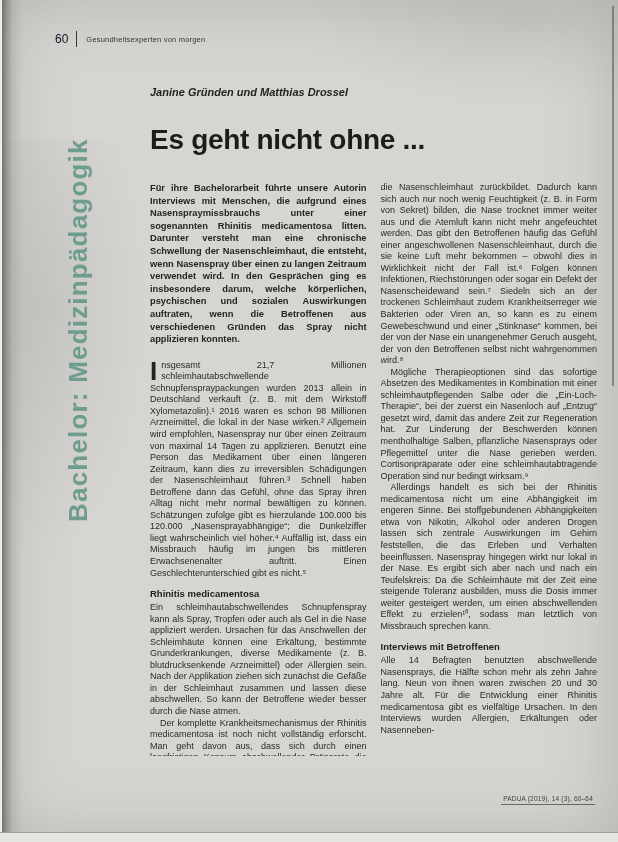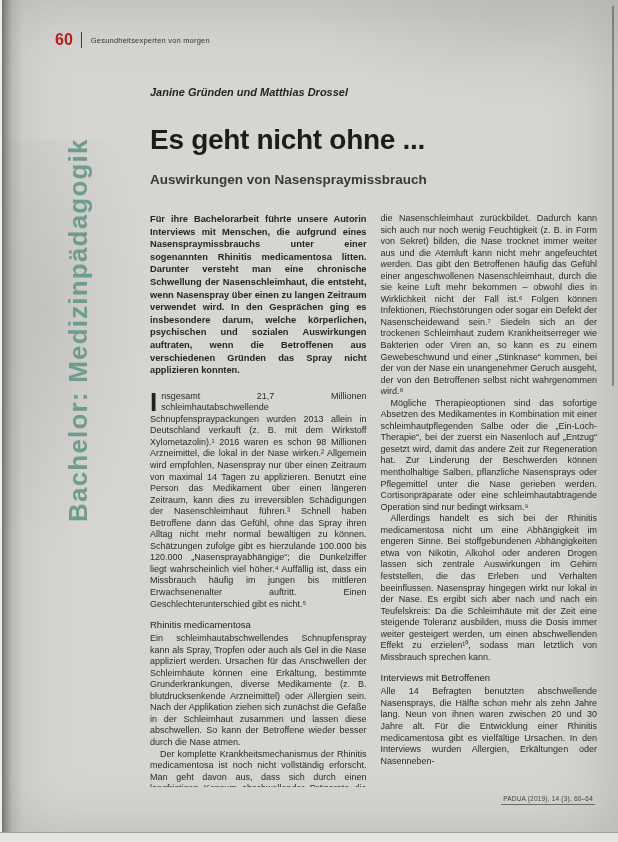--- a/index.html
+++ b/index.html
@@ -43,21 +43,21 @@
   .blotch-b {
     position: absolute; right: 0; top: 0; width: 320px; height: 110px;
     background: radial-gradient(ellipse at 70% 20%, rgba(105,105,102,0.12), rgba(0,0,0,0) 70%);
   }
 
   
   .page-header {
     position: absolute; left: 55px; top: 31px;
     display: flex; align-items: center;
   }
-  .page-number { font-size: 16px; font-weight: bold; color: #b91c1c; }
+  .page-number { font-size: 12px; font-weight: normal; color: #0f172a; }
   .header-divider {
     width: 1px; height: 16px; background: #3a3936; margin: 0 9px 0 8px;
   }
   .header-rubric { font-size: 7.5px; font-weight: normal; color: #35342f; letter-spacing: 0.2px; }
 
   
   .side-rubric {
     position: absolute; left: 56px; top: 92px; height: 430px; width: 44px;
     writing-mode: vertical-rl; transform: rotate(180deg);
     display: flex; align-items: center; justify-content: flex-start;
@@ -99,21 +99,21 @@
   }
   p.para-indent { text-indent: 10px; }
   p.drop::first-letter {
     float: left;
     font-size: 26px; line-height: 21px;
     font-weight: bold;
     padding: 1px 4px 0 0;
     color: #222120;
   }
   h3.subhead {
-    font-size: 9.5px; font-weight: normal; color: #23221f;
+    font-size: 9.5px; font-weight: bold; color: #23221f;
     margin: 9px 0 3px 0; text-align: left;
   }
 
   .page-footer {
     position: absolute; right: 23px; top: 795px;
     font-size: 6.5px; color: #3f3e3b; letter-spacing: 0.2px;
     border-bottom: 1px solid #6b6a66;
     padding: 0 2px 2px 2px;
   }
 </style>
@@ -133,21 +133,20 @@
     <span class="page-number">60</span>
     <span class="header-divider"></span>
     <span class="header-rubric">Gesundheitsexperten von morgen</span>
   </div>
 
   <div class="side-rubric">Bachelor: Medizinpädagogik</div>
 
   <div class="content">
     <p class="author-line">Janine Gründen und Matthias Drossel</p>
     <h1 class="article-title">Es geht nicht ohne ...</h1>
-    <h2 class="article-subtitle">Auswirkungen von Nasenspraymissbrauch</h2>
 
     <div class="columns">
       <div class="col">
           <p class="lead" lang="de">Für ihre Bachelorarbeit führte unsere Autorin Interviews mit Menschen, die aufgrund eines Nasenspraymissbrauchs unter einer sogenannten Rhinitis medicamentosa litten. Darunter versteht man eine chronische Schwellung der Nasenschleimhaut, die entsteht, wenn Nasenspray über einen zu langen Zeitraum verwendet wird. In den Gesprächen ging es insbesondere darum, welche körperlichen, psychischen und sozialen Auswirkungen auftraten, wenn die Betroffenen aus verschiedenen Gründen das Spray nicht applizieren konnten.</p>
           <p class="drop" lang="de">Insgesamt 21,7 Millionen schleimhautabschwellende Schnupfenspraypackungen wurden 2013 allein in Deutschland verkauft (z. B. mit dem Wirkstoff Xylometazolin).¹ 2016 waren es schon 98 Millionen Arzneimittel, die lokal in der Nase wirken.² Allgemein wird empfohlen, Nasenspray nur über einen Zeitraum von maximal 14 Tagen zu applizieren. Benutzt eine Person das Medikament über einen längeren Zeitraum, kann dies zu irreversiblen Schädigungen der Nasenschleimhaut führen.³ Schnell haben Betroffene dann das Gefühl, ohne das Spray ihren Alltag nicht mehr normal bewältigen zu können. Schätzungen zufolge gibt es hierzulande 100.000 bis 120.000 „Nasensprayabhängige“; die Dunkelziffer liegt wahrscheinlich viel höher.⁴ Auffällig ist, dass ein Missbrauch häufig im jungen bis mittleren Erwachsenenalter auftritt. Einen Geschlechterunterschied gibt es nicht.⁵</p>
           <h3 class="subhead" lang="de">Rhinitis medicamentosa</h3>
           <p class="para" lang="de">Ein schleimhautabschwellendes Schnupfenspray kann als Spray, Tropfen oder auch als Gel in die Nase appliziert werden. Ursachen für das Anschwellen der Schleimhäute können eine Erkältung, bestimmte Grunderkrankungen, diverse Medikamente (z. B. blutdrucksenkende Arzneimittel) oder Allergien sein. Nach der Applikation ziehen sich zunächst die Gefäße in der Schleimhaut zusammen und lassen diese abschwellen. So kann der Betroffene wieder besser durch die Nase atmen.</p>
           <p class="para-indent" lang="de">Der komplette Krankheitsmechanismus der Rhinitis medicamentosa ist noch nicht vollständig erforscht. Man geht davon aus, dass sich durch einen langfristigen Konsum abschwellender Präparate die Gefäße dauerhaft eng stellen und sich deshalb</p>
         </div>
       <div class="col">

